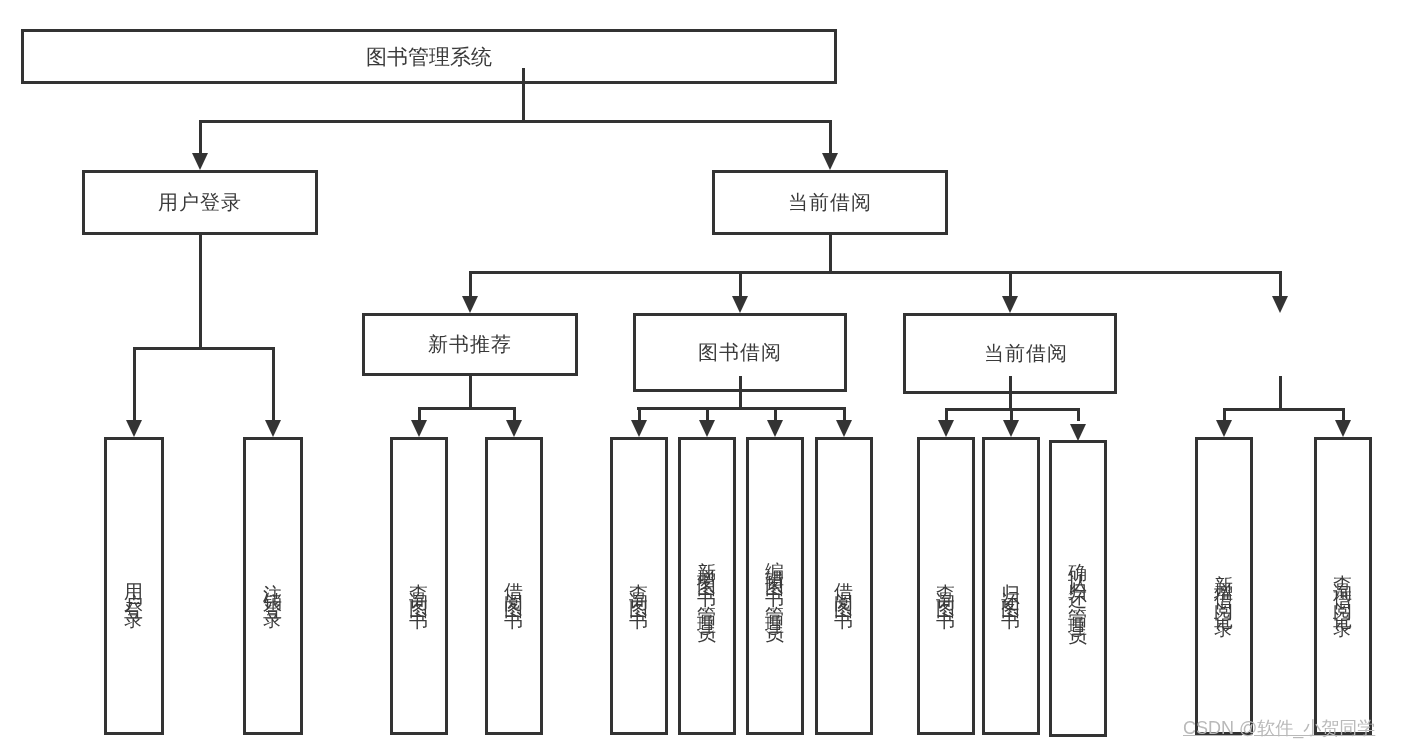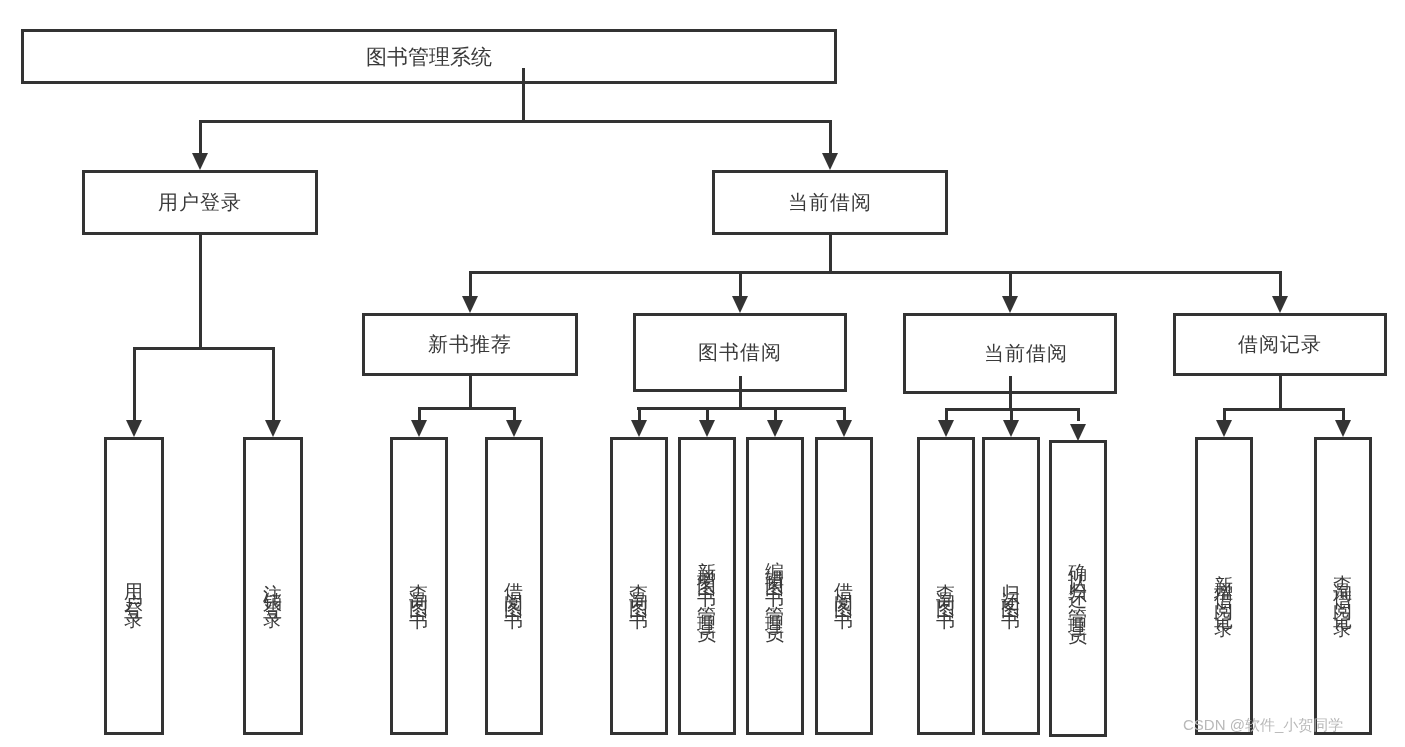--- a/index.html
+++ b/index.html
@@ -27,21 +27,21 @@
   .v{position:absolute;width:3px;background:var(--line);}
   .h{position:absolute;height:3px;background:var(--line);}
   .ar{
     position:absolute;width:0;height:0;
     border-left:8px solid transparent;border-right:8px solid transparent;
     border-top:17px solid var(--line);
     transform:translateX(-8px);
   }
   .watermark{
     position:absolute;left:1183px;top:716px;z-index:10;
-    font-size:15px;color:var(--wm);white-space:nowrap;
+    font-size:18px;color:var(--wm);white-space:nowrap;text-decoration:underline;
   }
 </style>
 </head>
 <body>
 
 <div id="canvas">
 
   <div class="bx rootfs" style="left:21px;top:29px;width:816px;height:55px;">
     <span>图书管理系统</span>
   </div>
@@ -79,23 +79,20 @@
   <div class="ar" style="left:1280px;top:296px;"></div>
 
   <div class="bx hz" style="left:362px;top:313px;width:216px;height:63px;">
     <span>新书推荐</span>
   </div>
   <div class="bx hz" style="left:633px;top:313px;width:214px;height:79px;">
     <span>图书借阅</span>
   </div>
   <div class="bx hz" style="left:903px;top:313px;width:214px;height:81px;padding-left:32px;">
     <span>当前借阅</span>
-  </div>
-  <div class="bx hz" style="left:1173px;top:313px;width:214px;height:63px;">
-    <span>借阅记录</span>
   </div>
 
   <div class="v" style="left:468.5px;top:376px;height:34px;"></div>
   <div class="h" style="left:417.5px;top:407px;width:98px;"></div>
   <div class="v" style="left:417.5px;top:407px;height:14px;"></div>
   <div class="ar" style="left:419px;top:420px;"></div>
   <div class="v" style="left:512.5px;top:407px;height:14px;"></div>
   <div class="ar" style="left:514px;top:420px;"></div>
 
   <div class="v" style="left:738.5px;top:376px;height:34px;"></div>

